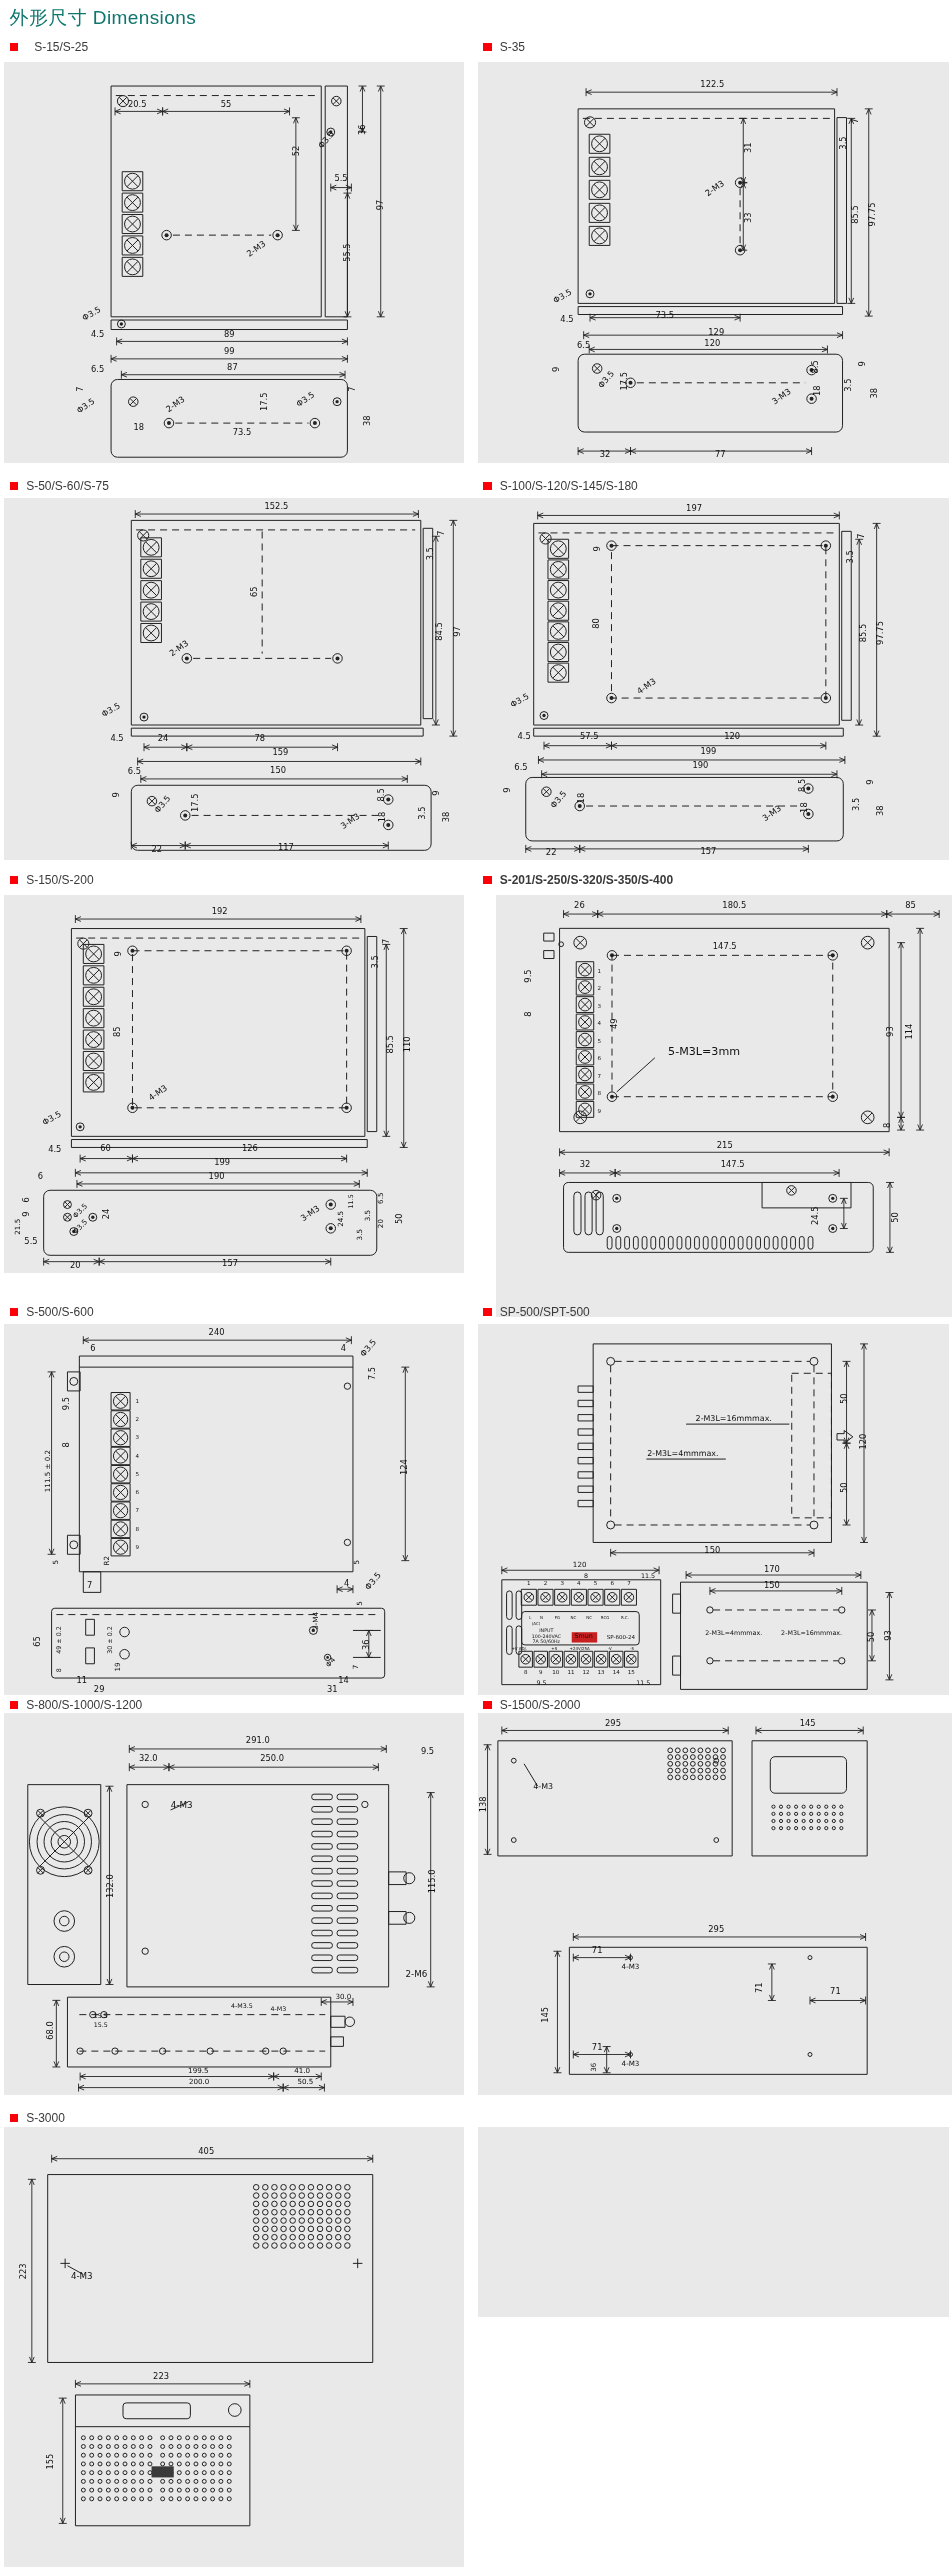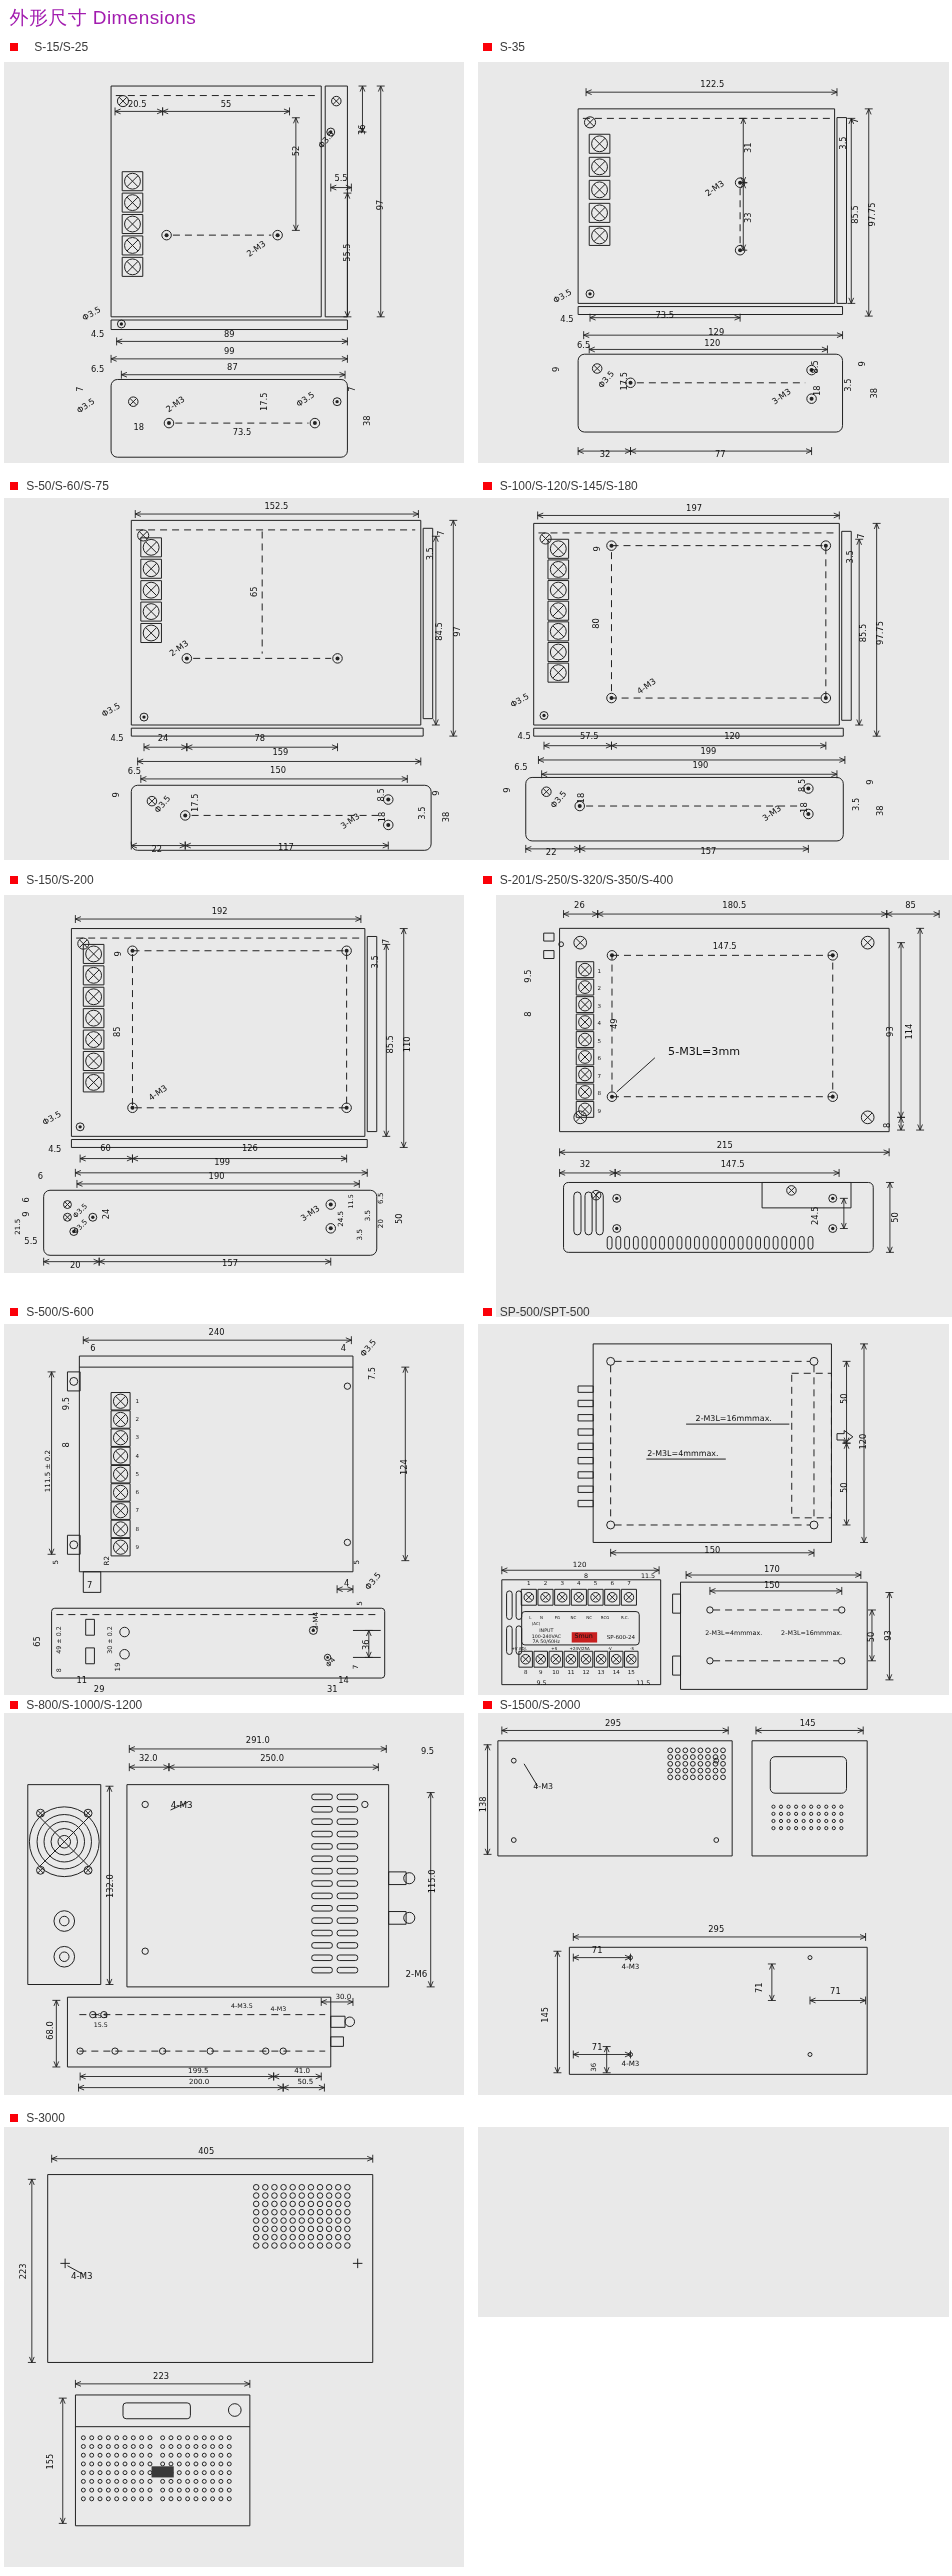--- a/index.html
+++ b/index.html
@@ -1,18 +1,18 @@
 <!DOCTYPE html>
 <html style="font-size:12.7px"><head>
 <meta charset="utf-8">
 <style>
   html,body{margin:0;padding:0;background:#fff;}
   #page{position:relative;width:952px;height:2576px;background:#ffffff;overflow:hidden;
         font-family:"Liberation Sans","DejaVu Sans",sans-serif;}
-  .page-title{position:absolute;left:9.5px;top:4.8px;font-size:19px;letter-spacing:0.4px;color:#a21caf;}
+  .page-title{position:absolute;left:9.5px;top:4.8px;font-size:19px;letter-spacing:0.4px;color:#0f766e;}
   .sec-head{position:absolute;height:14.3px;display:flex;align-items:center;gap:8px;}
   .sec-head .bullet{width:8.7px;height:8.7px;background:#fb0009;flex:0 0 auto;}
   .sec-head .lbl{font-size:12px;color:#3a3a3a;white-space:nowrap;}
   .panel{position:absolute;background:#e9e9e9;}
   svg{display:block;}
   svg *{vector-effect:non-scaling-stroke;}
   text{font-family:"DejaVu Sans","Liberation Sans",sans-serif;fill:#111;}
 </style>
 </head>
 <body>
@@ -632,21 +632,21 @@
         <text x="440" y="386" font-size="8" fill="#111" text-anchor="middle" transform="rotate(-90 440 386)">11.5</text>
         <text x="478" y="382" font-size="9" fill="#111" text-anchor="middle" transform="rotate(-90 478 382)">6.5</text>
         <text x="462" y="404" font-size="9" fill="#111" text-anchor="middle" transform="rotate(-90 462 404)">3.5</text>
         <text x="478" y="414" font-size="9" fill="#111" text-anchor="middle" transform="rotate(-90 478 414)">20</text>
         <text x="452" y="428" font-size="9" fill="#111" text-anchor="middle" transform="rotate(-90 452 428)">3.5</text>
         <text x="502" y="408" font-size="10.5" fill="#111" text-anchor="middle" transform="rotate(-90 502 408)">50</text>
         <text x="90" y="470" font-size="10.5" fill="#111" text-anchor="middle">20</text>
         <text x="285" y="468" font-size="10.5" fill="#111" text-anchor="middle">157</text>
       </svg>
     </div>
-    <div class="sec-head" style="left: 483px; top: 873px;">
+    <div class="sec-head" style="left: 483px; top: 873px; font-weight: bold;">
       <span class="bullet"></span>
       <span class="lbl">S-201/S-250/S-320/S-350/S-400</span>
     </div>
     <div class="panel" style="left: 496px; top: 895px; width: 471px; height: 422px;">
       <svg width="471" height="378" viewBox="0 0 593 476">
         <line x1="85" y1="24" x2="128" y2="24" stroke="#222222" fill="none" stroke-width="0.9"></line>
         <path d="M85,24 l7,-3 M85,24 l7,3 M128,24 l-7,-3 M128,24 l-7,3" stroke="#222222" fill="none" stroke-width="0.9"></path>
         <line x1="85" y1="19" x2="85" y2="29" stroke="#222222" fill="none" stroke-width="0.9"></line>
         <line x1="128" y1="19" x2="128" y2="29" stroke="#222222" fill="none" stroke-width="0.9"></line>
         <line x1="128" y1="24" x2="492" y2="24" stroke="#222222" fill="none" stroke-width="0.9"></line>

